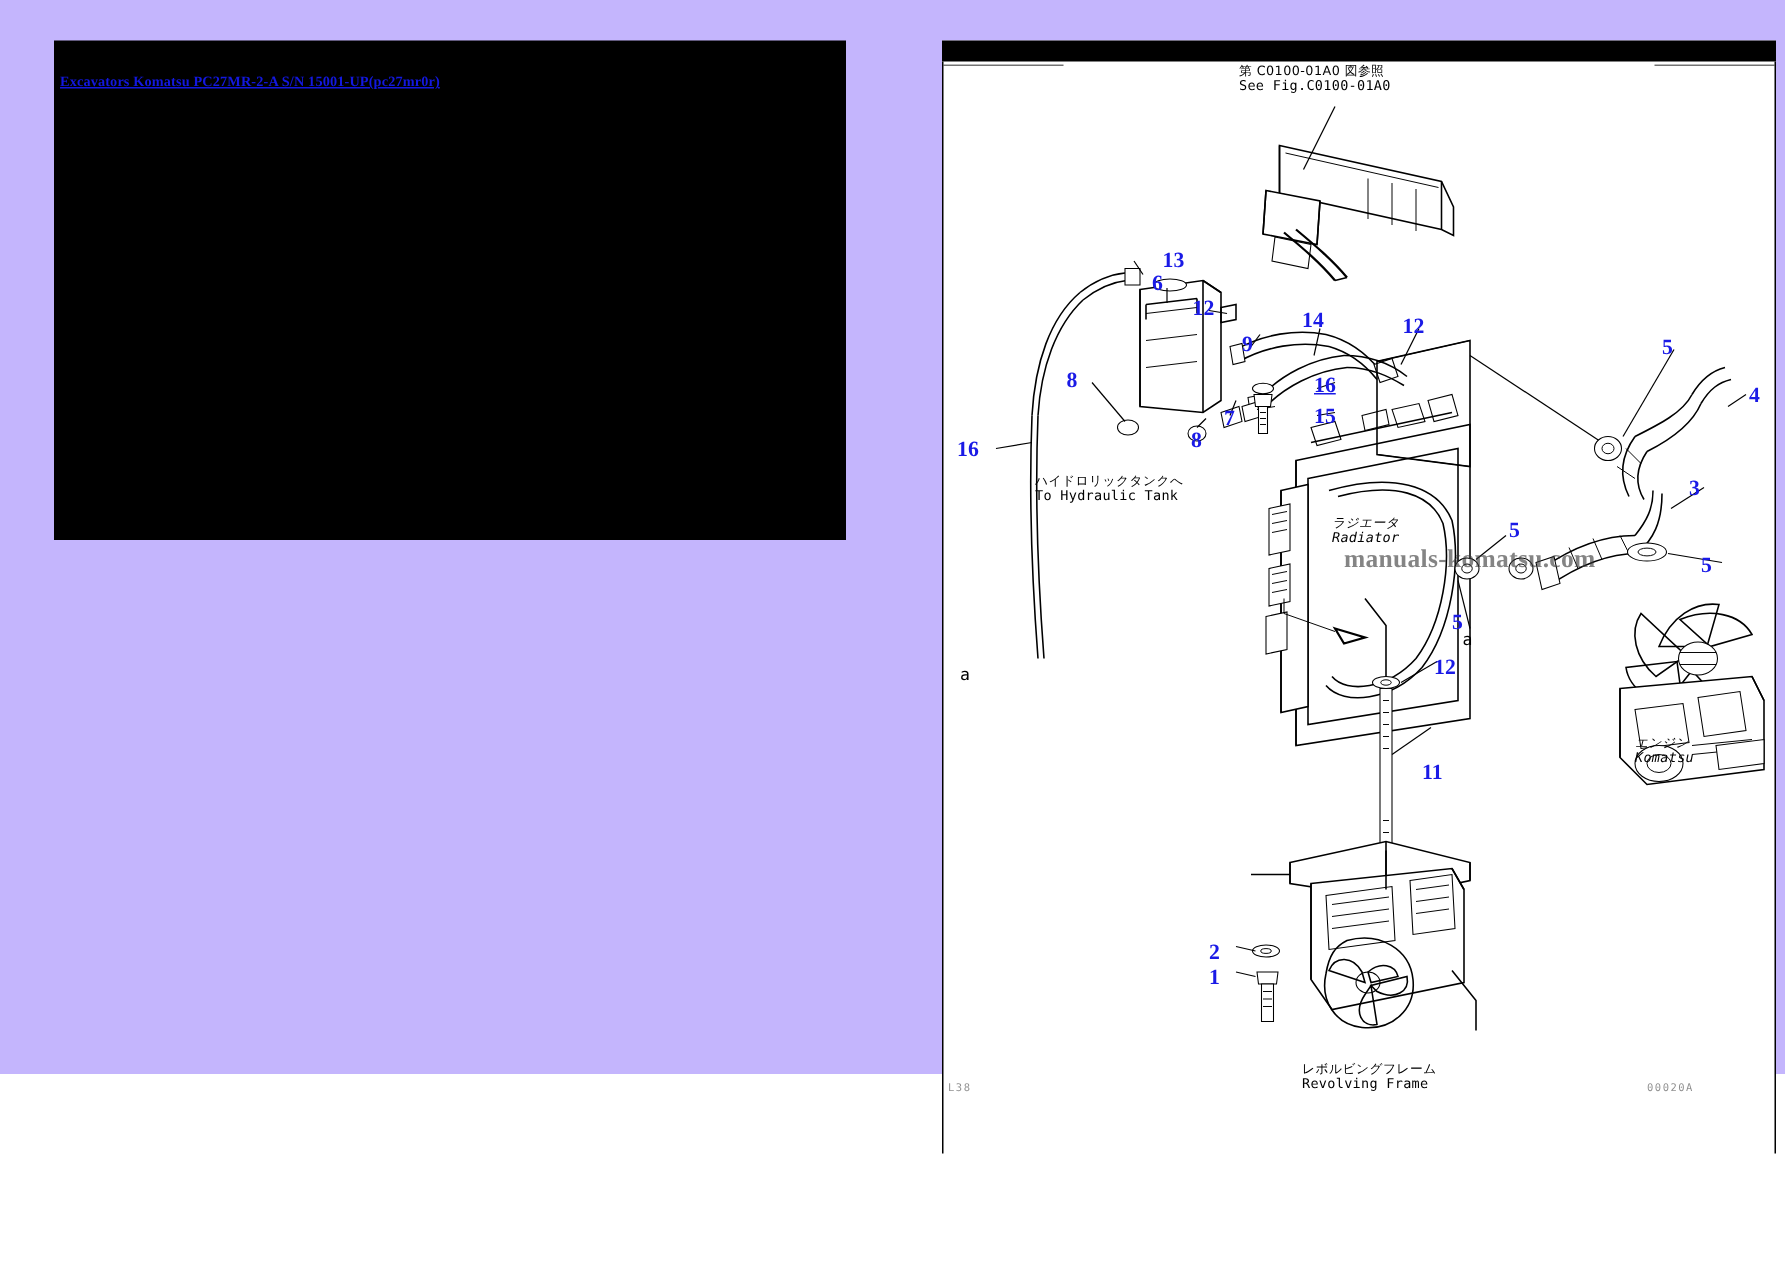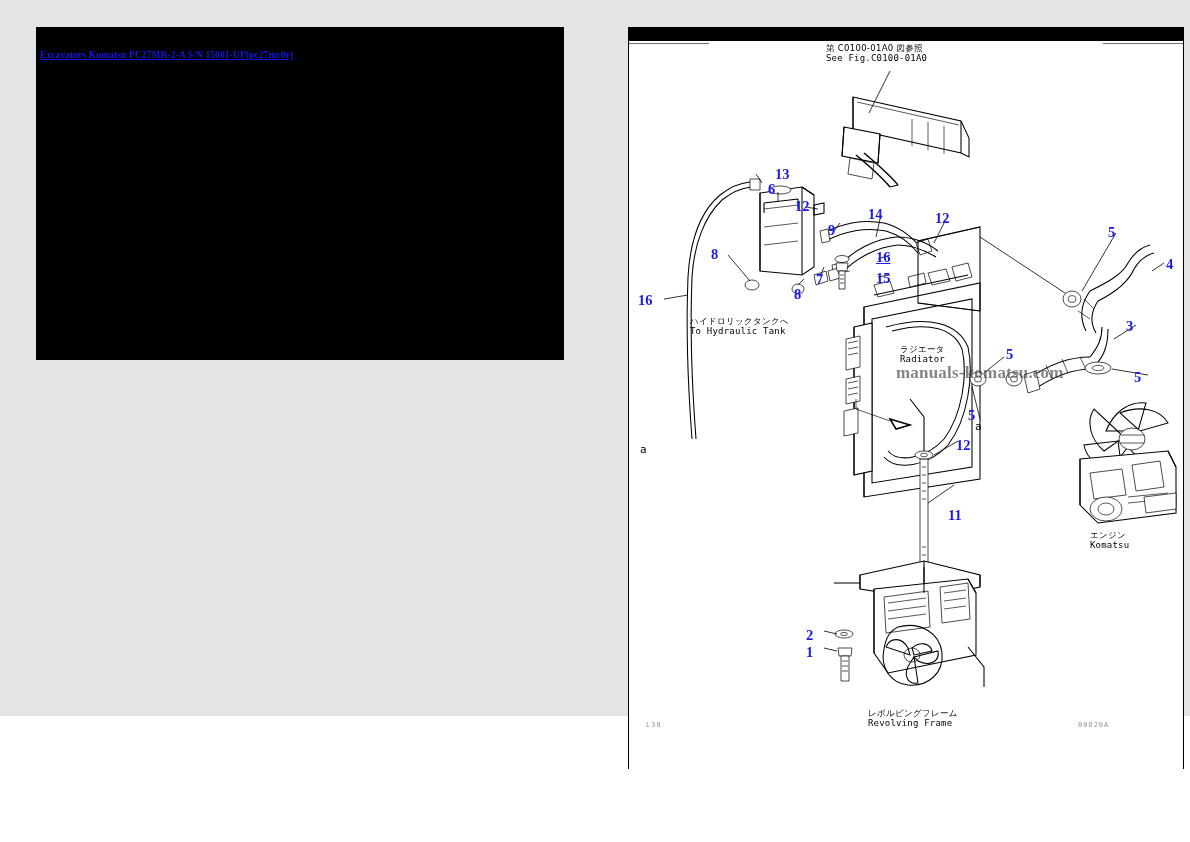--- a/index.html
+++ b/index.html
@@ -1,18 +1,18 @@
 <!DOCTYPE html>
 <html><head>
 <meta charset="utf-8">
 <style>
   * { margin:0; padding:0; box-sizing:border-box; }
   html,body { width:1190px; height:842px; background:#ffffff;
     font-family:"Liberation Sans", sans-serif; overflow:hidden; }
-  #page { position:relative; width:1190px; height:716px; background:#e5e5e5; }
+  #page { position:relative; width:1190px; height:716px; background:#c4b5fd; }
 
   
   #left-panel { position:absolute; left:36px; top:27px; width:528px; height:333px;
     background:#000000; }
   #title-link { position:absolute; left:40px; top:50px; color:#1318e0;
     font-size:9.5px; font-weight:bold; letter-spacing:.1px; text-decoration:underline;
     white-space:nowrap; cursor:pointer; font-family:"Liberation Serif", serif; }
 
   
   #diagram-panel { position:absolute; left:628px; top:27px; width:556px; height:742px;
@@ -289,26 +289,26 @@
     <div class="lbl" style="left:198px; top:16px; width:160px;">
       <span class="jp">第 C0100-01A0 図参照</span>
       <span class="en">See Fig.C0100-01A0</span>
     </div>
 
     <div class="lbl" style="left:62px; top:289px; width:130px;">
       <span class="jp">ハイドロリックタンクへ</span>
       <span class="en">To Hydraulic Tank</span>
     </div>
 
-    <div class="lbl" style="left:272px; top:317px; width:80px;">
+    <div class="lbl" style="left:260px; top:317px; width:80px;font-style:italic;">
       <span class="jp">ラジエータ</span>
       <span class="en">Radiator</span>
     </div>
 
-    <div class="lbl" style="left:462px; top:503px; width:74px;">
+    <div class="lbl" style="left:462px; top:464px; width:74px;font-style:italic;">
       <span class="jp">エンジン</span>
       <span class="en">Komatsu</span>
     </div>
 
     <div class="lbl" style="left:240px; top:681px; width:128px;">
       <span class="jp">レボルビングフレーム</span>
       <span class="en">Revolving Frame</span>
     </div>
 
     <span class="letter-a" style="left:12px; top:416px;">a</span>
@@ -330,19 +330,19 @@
     <span class="callout" style="left:10px; top:266px;">16</span>
     <span class="callout" style="left:320px; top:461px;margin-top:20px;">11</span>
     <span class="callout" style="left:167px; top:172px;">12</span>
     <span class="callout" style="left:307px; top:184px;">12</span>
     <span class="callout" style="left:328px; top:411px;">12</span>
     <span class="callout" style="left:119px; top:140px;margin-left:28px;">13</span>
     <span class="callout" style="left:240px; top:180px;">14</span>
     <span class="callout" style="left:248px; top:244px;">15</span>
     <span class="callout" style="left:248px; top:223px;text-decoration:underline;">16</span>
 
-    <span class="corner-tag" style="left:18px; top:694px;">L38</span>
-    <span class="corner-tag" style="left:450px; top:694px;">00020A</span>
+    <span class="corner-tag" style="left:4px; top:694px;">L38</span>
+    <span class="corner-tag" style="left:470px; top:694px;">00020A</span>
 
     <div id="watermark">manuals-komatsu.com</div>
   </div>
 
 </div>
 
 </body></html>

